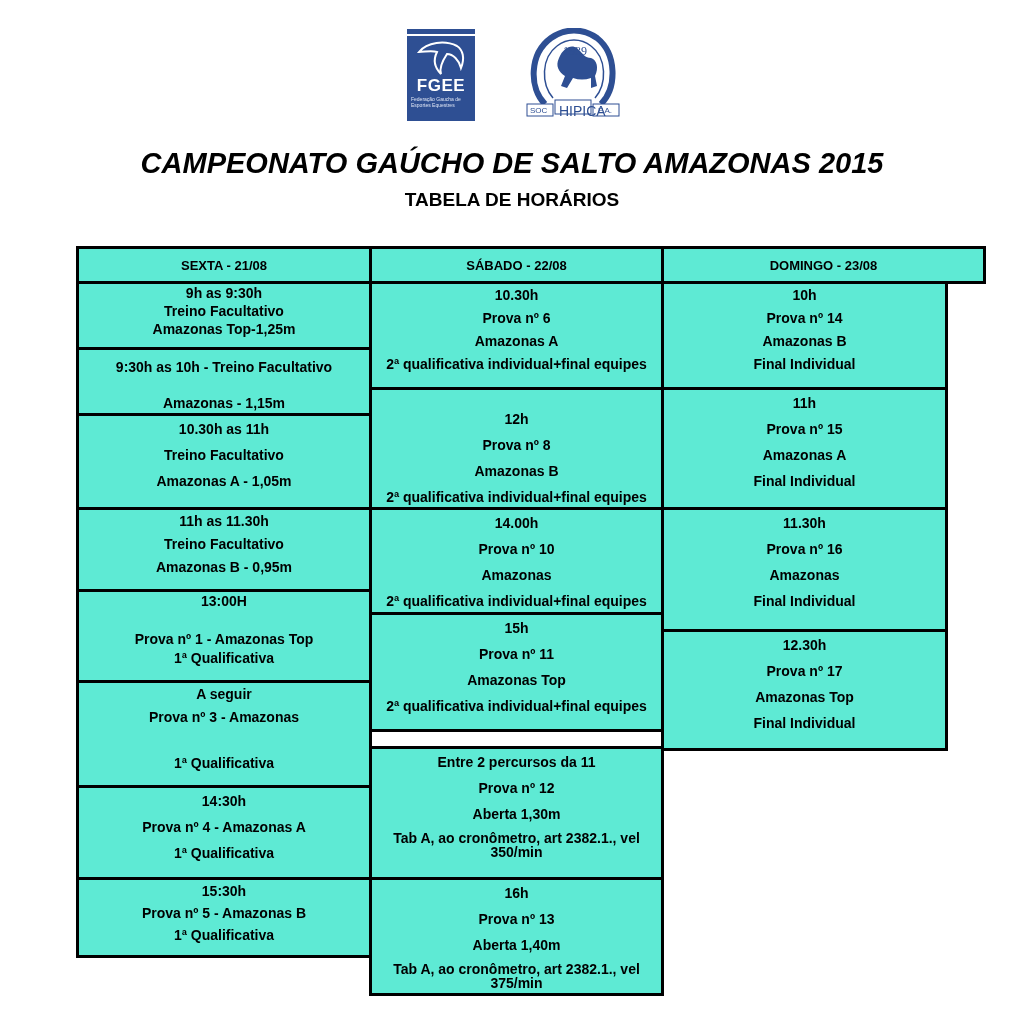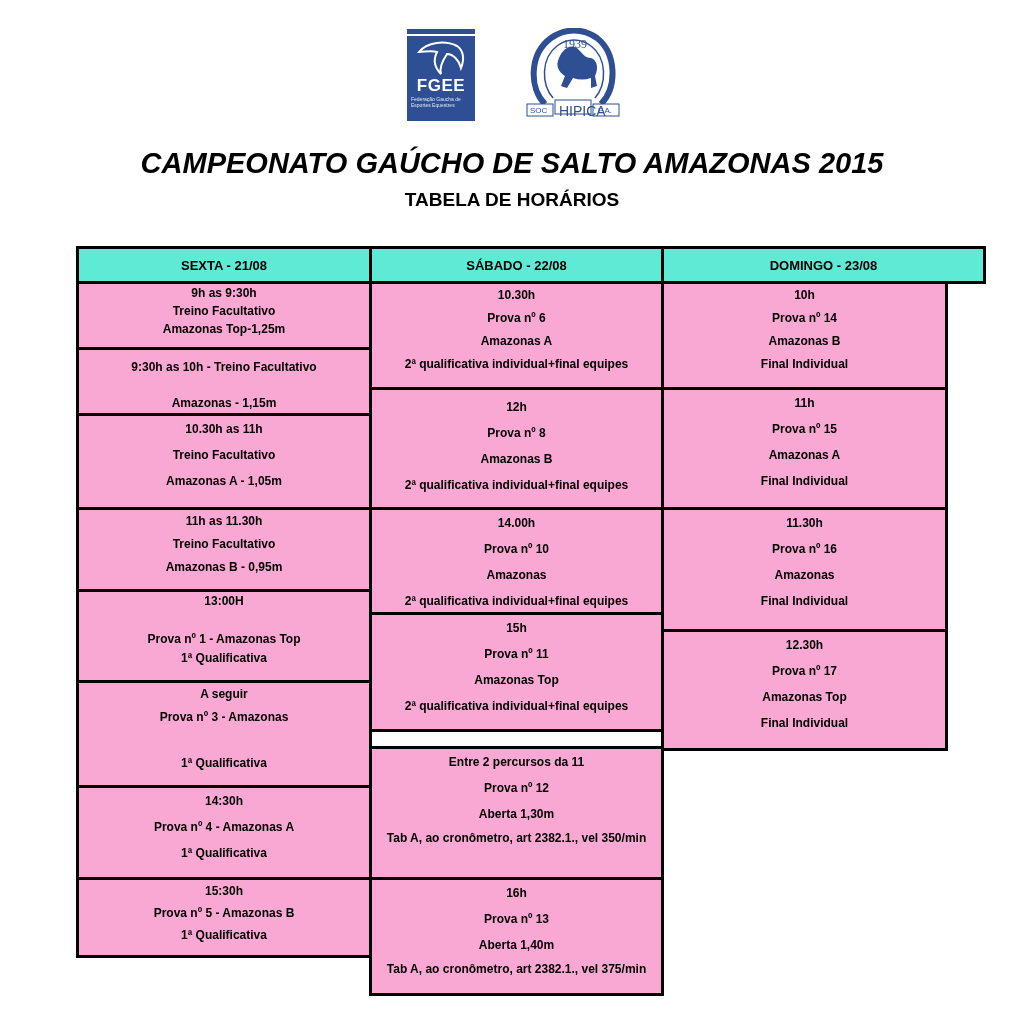--- a/index.html
+++ b/index.html
@@ -12,21 +12,21 @@
                      color:#fff; font-weight:bold; font-size:17px; letter-spacing:0.5px; }
   .logo-fgee .sub { position:absolute; left:4px; right:4px; top:64px; color:#dfe6f5;
                     font-size:5px; line-height:6px; }
   .logo-fgee svg { position:absolute; left:6px; top:6px; }
   .logo-hipica { position:absolute; left:525px; top:28px; width:96px; height:92px; }
   .title { position:absolute; left:0; width:1024px; top:147px; text-align:center;
            font-weight:bold; font-style:italic; font-size:29px; }
   .subtitle { position:absolute; left:0; width:1024px; top:189px; text-align:center;
               font-weight:bold; font-size:19px; }
   .cell { position:absolute; box-sizing:border-box; border:3px solid #000;
-          text-align:center; font-weight:bold; font-size:12px; background:#f9a8d4; }
+          text-align:center; font-weight:bold; font-size:14px; background:#5eead4; }
   .cell.hdr { background:#5eead4; display:flex; align-items:center; justify-content:center; font-size:13px; }
   .cell .ln { display:block; line-height:17px; }
 </style>
 </head>
 <body>
 
 <div class="logo-fgee">
   <div class="bar" style="top:2px"></div>
   <svg width="56" height="38" viewBox="0 0 56 38">
     <path d="M6 14 C14 4, 32 2, 44 8 C50 12, 52 20, 48 30 C46 22, 40 16, 34 16 C30 22, 26 30, 28 36 C22 30, 20 22, 24 14 C18 12, 12 14, 6 14 Z" fill="none" stroke="#fff" stroke-width="2"></path>
@@ -37,21 +37,21 @@
 
 <div class="logo-hipica">
   <svg width="96" height="92" viewBox="0 0 96 92">
     <path d="M20 76 C4 60, 4 26, 26 10 C40 0, 58 0, 72 10 C92 26, 92 60, 76 76" fill="none" stroke="#2e4f93" stroke-width="6"></path>
     <path d="M28 70 C16 56, 16 30, 32 18 C42 10, 56 10, 66 18 C82 30, 82 56, 70 70" fill="none" stroke="#2e4f93" stroke-width="1.5"></path>
     <path d="M34 30 C38 20, 46 16, 52 20 C58 26, 60 30, 66 30 C72 32, 74 40, 70 48 L72 58 L66 60 L66 50 C60 52, 54 52, 48 50 L42 60 L36 58 L40 48 C34 44, 30 38, 34 30 Z" fill="#2e4f93"></path>
     <rect x="2" y="76" width="26" height="12" fill="#fff" stroke="#2e4f93" stroke-width="1"></rect>
     <rect x="30" y="72" width="36" height="14" fill="#fff" stroke="#2e4f93" stroke-width="1"></rect>
     <rect x="68" y="76" width="26" height="12" fill="#fff" stroke="#2e4f93" stroke-width="1"></rect>
   </svg>
-  <span style="position:absolute;left:38px;top:9px;font-size:12px;color:#2e4f93;font-family:'Liberation Serif',serif;">1939</span>
+  <span style="position:absolute;left:38px;top:16px;font-size:12px;color:#2e4f93;font-family:'Liberation Serif',serif;">1939</span>
   <span style="position:absolute;left:5px;top:78px;font-size:8px;color:#2e4f93;">SOC</span>
   <span style="position:absolute;left:34px;top:75px;font-size:14px;color:#2e4f93;">HIPICA</span>
   <span style="position:absolute;left:73px;top:78px;font-size:8px;color:#2e4f93;">P.A.</span>
 </div>
 
 <div class="title">CAMPEONATO GAÚCHO DE SALTO AMAZONAS 2015</div>
 <div class="subtitle">TABELA DE HORÁRIOS</div>
 
 <div id="schedule-table">
     <div class="cell hdr" style="left: 76px; top: 246px; width: 296px; height: 38px;">SEXTA - 21/08</div>
@@ -97,21 +97,21 @@
       <span class="ln" style="line-height: 22px;">Prova nº 5 - Amazonas B</span>
       <span class="ln" style="line-height: 22px;">1ª Qualificativa</span>
     </div>
     <div class="cell hdr" style="left: 369px; top: 246px; width: 295px; height: 38px;">SÁBADO - 22/08</div>
     <div class="cell" style="left: 369px; top: 281px; width: 295px; height: 109px; padding-top: 0px;">
       <span class="ln" style="line-height: 23px;">10.30h</span>
       <span class="ln" style="line-height: 23px;">Prova nº 6</span>
       <span class="ln" style="line-height: 23px;">Amazonas A</span>
       <span class="ln" style="line-height: 23px;">2ª qualificativa individual+final equipes</span>
     </div>
-    <div class="cell" style="left: 369px; top: 387px; width: 295px; height: 123px; padding-top: 4px; text-align: center;">
+    <div class="cell" style="left: 369px; top: 387px; width: 295px; height: 123px; padding-top: 16px; text-align: center;">
       <span class="ln" style="line-height: 26px;">12h</span>
       <span class="ln" style="line-height: 26px;">Prova nº 8</span>
       <span class="ln" style="line-height: 26px;">Amazonas B</span>
       <span class="ln" style="line-height: 26px;">2ª qualificativa individual+final equipes</span>
     </div>
     <div class="cell" style="left: 369px; top: 507px; width: 295px; height: 125px; padding-top: 0px;">
       <span class="ln" style="line-height: 26px;">14.00h</span>
       <span class="ln" style="line-height: 26px;">Prova nº 10</span>
       <span class="ln" style="line-height: 26px;">Amazonas</span>
       <span class="ln" style="line-height: 26px;">2ª qualificativa individual+final equipes</span>

